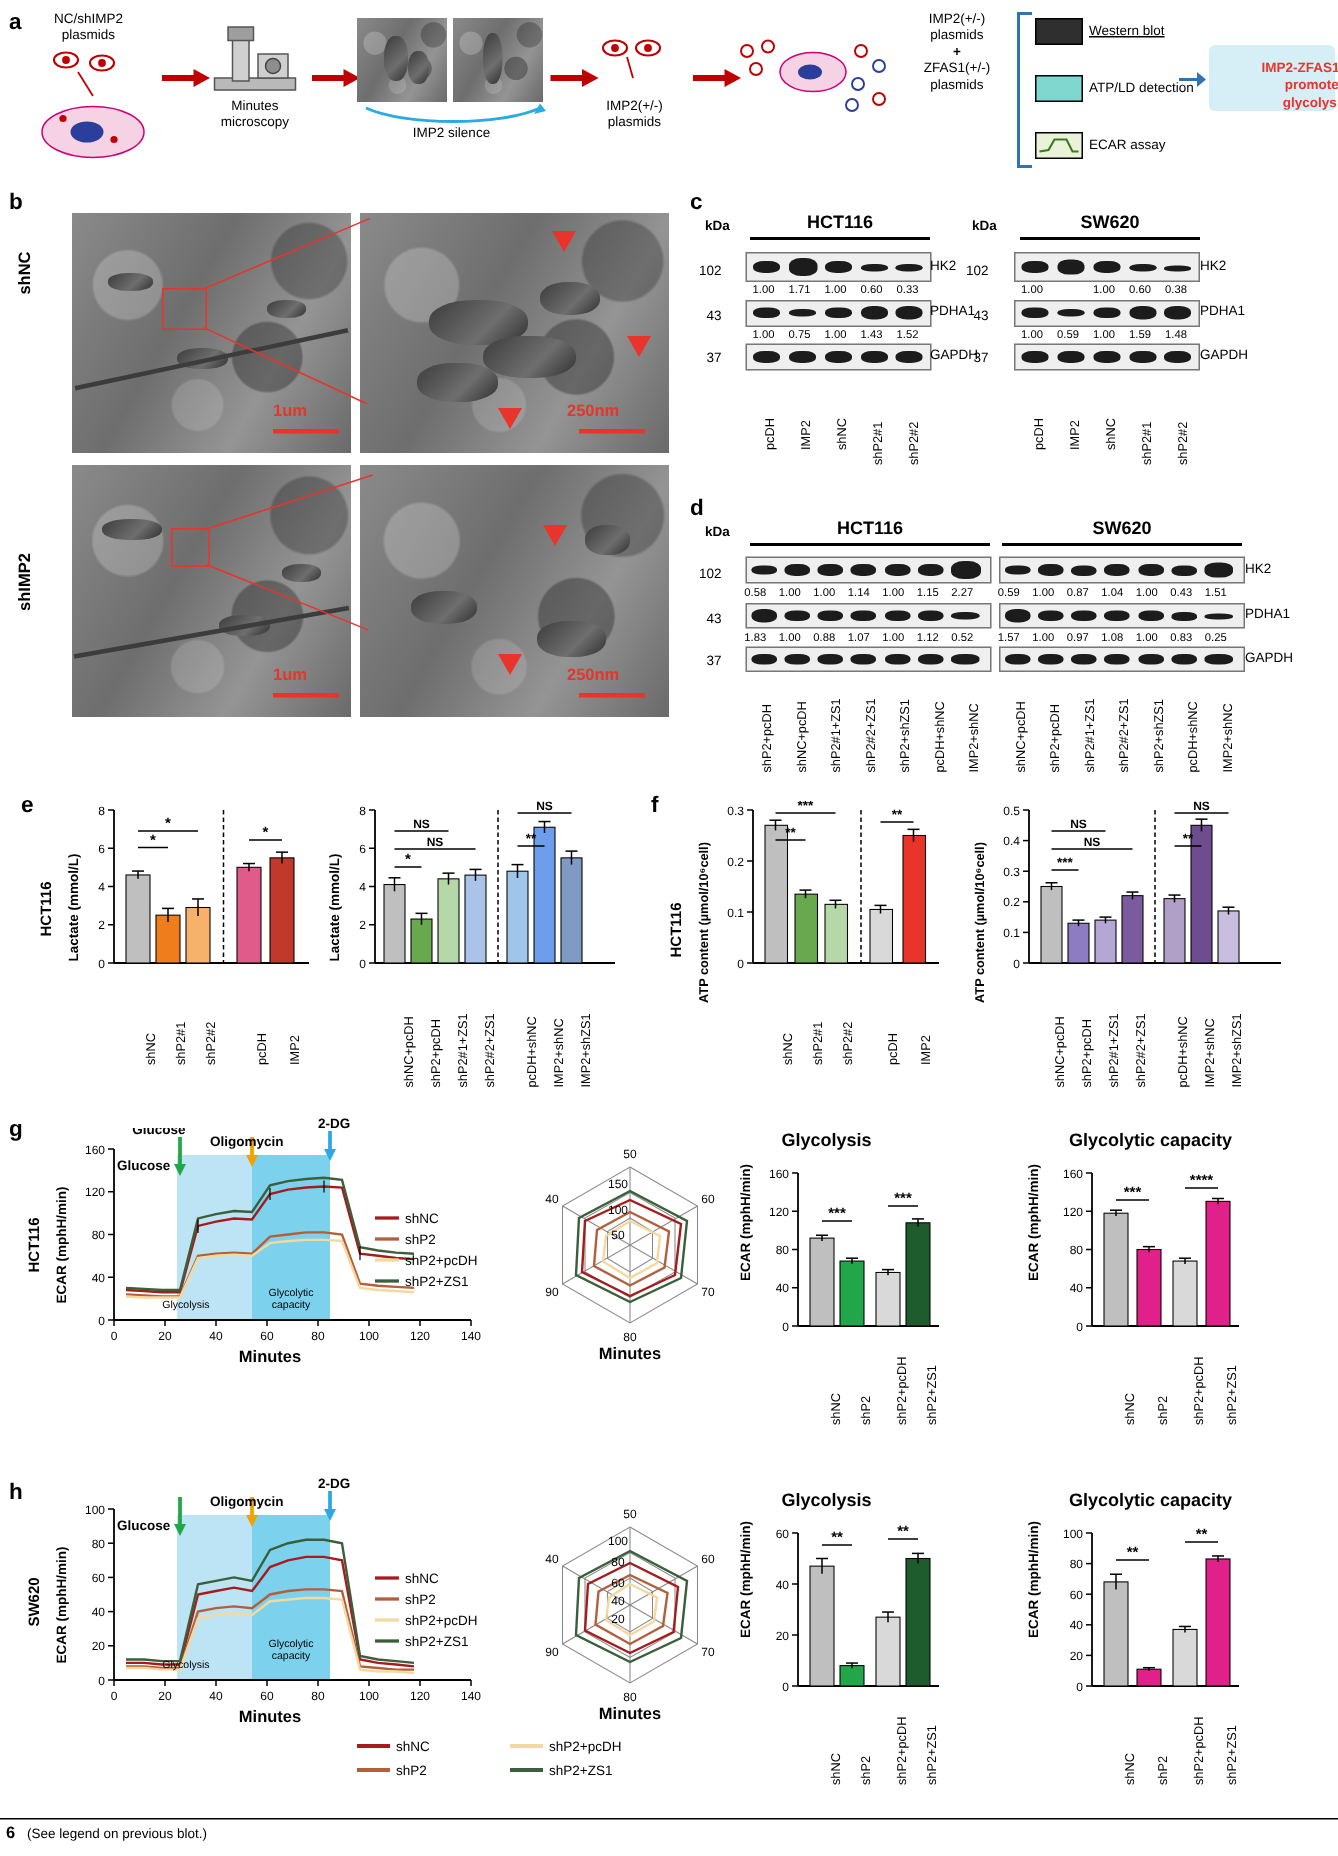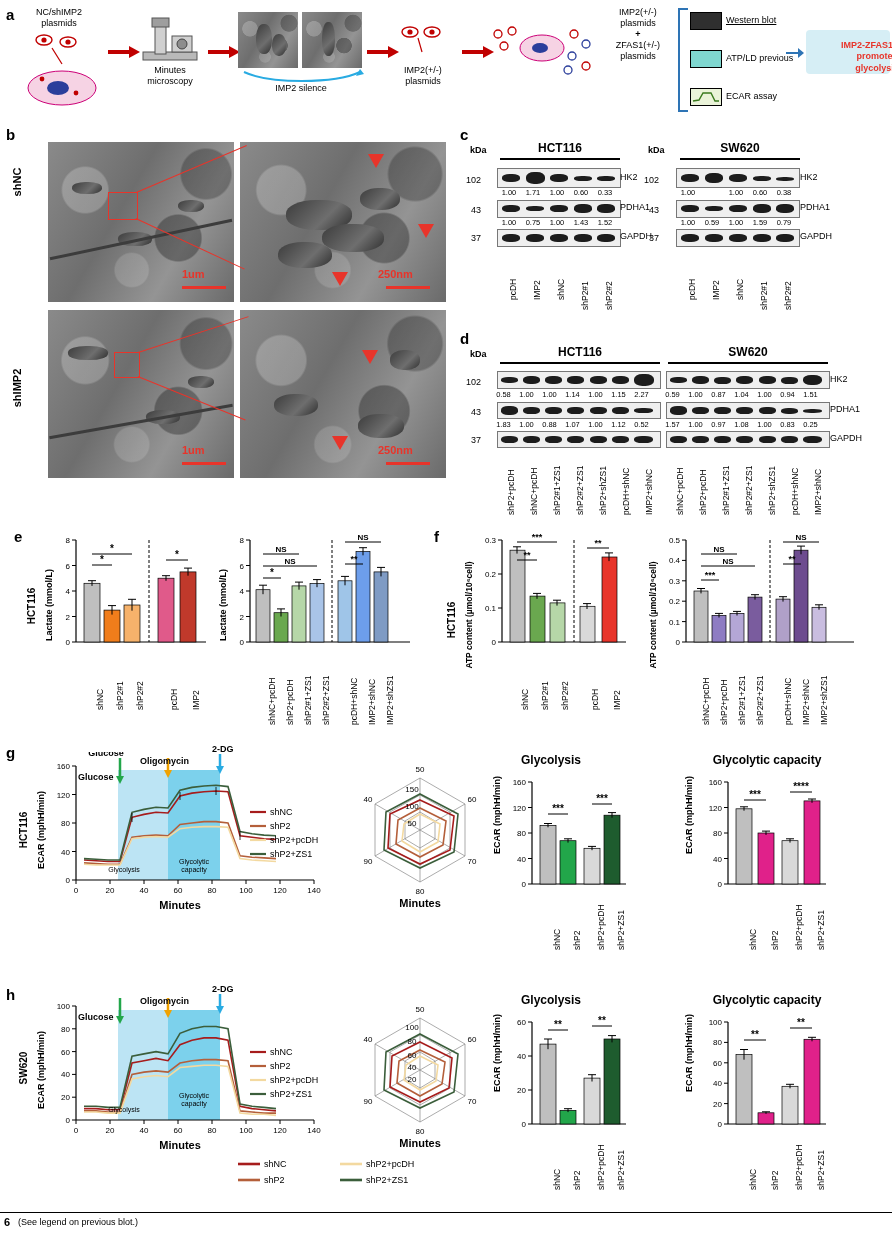--- a/index.html
+++ b/index.html
@@ -128,21 +128,21 @@
   <div class="txt ctr b" style="left:604px;top:30px;width:68px;">+</div>
   <div class="txt ctr" style="left:604px;top:41px;width:68px;">ZFAS1(+/-)</div>
   <div class="txt ctr" style="left:604px;top:52px;width:68px;">plasmids</div>
 
   <div class="bluebrace" style="left:678px;top:8px;width:8px;height:100px;"></div>
 
   <div class="a-box" style="left:690px;top:12px;width:30px;height:16px;background:#2f2f2f;"></div>
   <div class="txt" style="left:726px;top:16px;text-decoration:underline;">Western blot</div>
 
   <div class="a-box" style="left:690px;top:50px;width:30px;height:16px;background:#7fd7d0;"></div>
-  <div class="txt" style="left:726px;top:54px;">ATP/LD previous</div>
+  <div class="txt" style="left:726px;top:54px;">ATP/LD detection</div>
 
   <div class="a-box" style="left:690px;top:88px;width:30px;height:16px;background:#eaf3d9;">
     <svg width="30" height="16">
         <polyline points="2,12 8,11 12,4 20,4 24,12 28,12" fill="none" stroke="#3a7a1e" stroke-width="1.4"></polyline>
       </svg>
   </div>
   <div class="txt" style="left:726px;top:92px;">ECAR assay</div>
 
   <svg style="position:absolute;left:786px;top:46px;" width="18" height="14">
     <line x1="0" y1="7" x2="12" y2="7" stroke="#2e74b5" stroke-width="2"></line>
@@ -297,21 +297,21 @@
     <div class="band" style="left:28px;top:5px;width:18px;height:5px;"></div>
     <div class="band" style="left:52px;top:4px;width:18px;height:7px;"></div>
     <div class="band" style="left:76px;top:3px;width:18px;height:9px;"></div>
     <div class="band" style="left:99px;top:3px;width:18px;height:9px;"></div>
   </div>
   <div class="txt" style="left:800px;top:203px;">PDHA1</div>
   <div class="blotnum" style="left:676px;top:218px;width:24px;">1.00</div>
   <div class="blotnum" style="left:700px;top:218px;width:24px;">0.59</div>
   <div class="blotnum" style="left:724px;top:218px;width:24px;">1.00</div>
   <div class="blotnum" style="left:748px;top:218px;width:24px;">1.59</div>
-  <div class="blotnum" style="left:772px;top:218px;width:24px;">0.79</div>
+  <div class="blotnum" style="left:772px;top:218px;width:24px;">1.48</div>
 
   <div class="txt" style="left:649px;top:234px;">37</div>
   <div class="hline" style="left:666px;top:240px;width:6px;"></div>
   <div class="blot" style="left:676px;top:229px;width:122px;height:16px;">
     <div class="band" style="left:4px;top:4px;width:18px;height:8px;"></div>
     <div class="band" style="left:28px;top:4px;width:18px;height:8px;"></div>
     <div class="band" style="left:52px;top:4px;width:18px;height:8px;"></div>
     <div class="band" style="left:76px;top:4px;width:18px;height:8px;"></div>
     <div class="band" style="left:99px;top:4px;width:18px;height:8px;"></div>
   </div>
@@ -358,21 +358,21 @@
   <div class="blotnum" style="left:561px;top:390px;width:23px;">1.14</div>
   <div class="blotnum" style="left:584px;top:390px;width:23px;">1.00</div>
   <div class="blotnum" style="left:607px;top:390px;width:23px;">1.15</div>
   <div class="blotnum" style="left:630px;top:390px;width:23px;">2.27</div>
 
   <div class="blotnum" style="left:661px;top:390px;width:23px;">0.59</div>
   <div class="blotnum" style="left:684px;top:390px;width:23px;">1.00</div>
   <div class="blotnum" style="left:707px;top:390px;width:23px;">0.87</div>
   <div class="blotnum" style="left:730px;top:390px;width:23px;">1.04</div>
   <div class="blotnum" style="left:753px;top:390px;width:23px;">1.00</div>
-  <div class="blotnum" style="left:776px;top:390px;width:23px;">0.94</div>
+  <div class="blotnum" style="left:776px;top:390px;width:23px;">0.43</div>
   <div class="blotnum" style="left:799px;top:390px;width:23px;">1.51</div>
 
   <div class="txt" style="left:471px;top:408px;">43</div>
   <div class="hline" style="left:488px;top:414px;width:6px;"></div>
   <div class="blot" style="left:497px;top:402px;width:162px;height:15px;">
     <div class="band" style="left:3px;top:3px;width:17px;height:9px;"></div>
     <div class="band" style="left:25px;top:4px;width:17px;height:7px;"></div>
     <div class="band" style="left:47px;top:4px;width:17px;height:7px;"></div>
     <div class="band" style="left:69px;top:4px;width:17px;height:7px;"></div>
     <div class="band" style="left:92px;top:4px;width:17px;height:7px;"></div>

